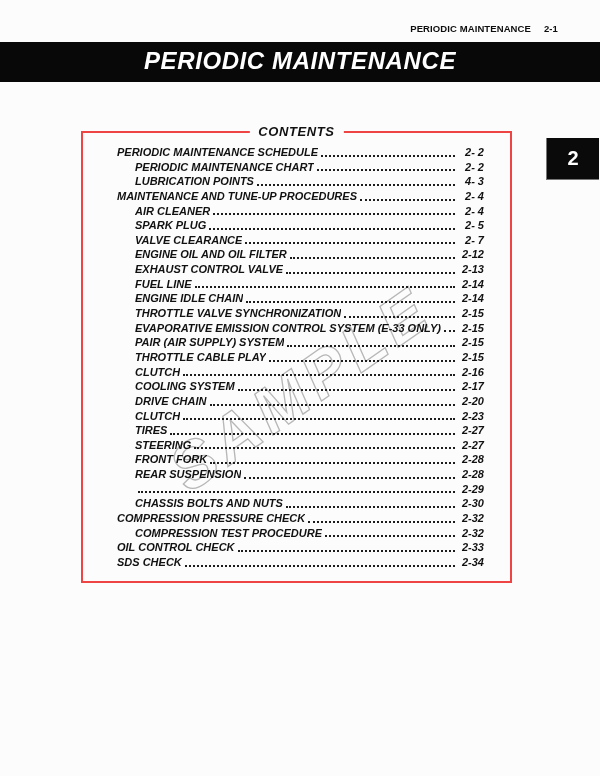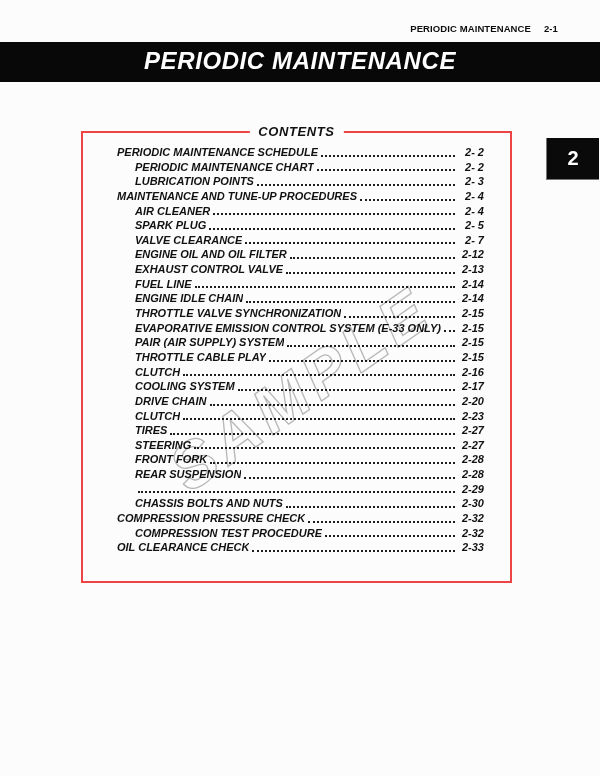--- a/index.html
+++ b/index.html
@@ -162,21 +162,21 @@
 
   <div class="toc-row level-1">
     <span class="label">PERIODIC MAINTENANCE CHART</span>
     <span class="leader"></span>
     <span class="pagenum">2- 2</span>
   </div>
 
   <div class="toc-row level-1">
     <span class="label">LUBRICATION POINTS</span>
     <span class="leader"></span>
-    <span class="pagenum">2- 3</span>
+    <span class="pagenum">4- 3</span>
   </div>
 
   <div class="toc-row">
     <span class="label">MAINTENANCE AND TUNE-UP PROCEDURES</span>
     <span class="leader"></span>
     <span class="pagenum">2- 4</span>
   </div>
 
   <div class="toc-row level-1">
     <span class="label">AIR CLEANER</span>
@@ -309,19 +309,24 @@
     <span class="pagenum">2-32</span>
   </div>
 
   <div class="toc-row level-1">
     <span class="label">COMPRESSION TEST PROCEDURE</span>
     <span class="leader"></span>
     <span class="pagenum">2-32</span>
   </div>
 
   <div class="toc-row">
-    <span class="label">OIL CLEARANCE CHECK</span>
+    <span class="label">OIL CONTROL CHECK</span>
     <span class="leader"></span>
     <span class="pagenum">2-33</span>
   </div>
 
+  <div class="toc-row">
+    <span class="label">SDS CHECK</span>
+    <span class="leader"></span>
+    <span class="pagenum">2-34</span>
+  </div>
 </div>
 </div>
 
 </body></html>

